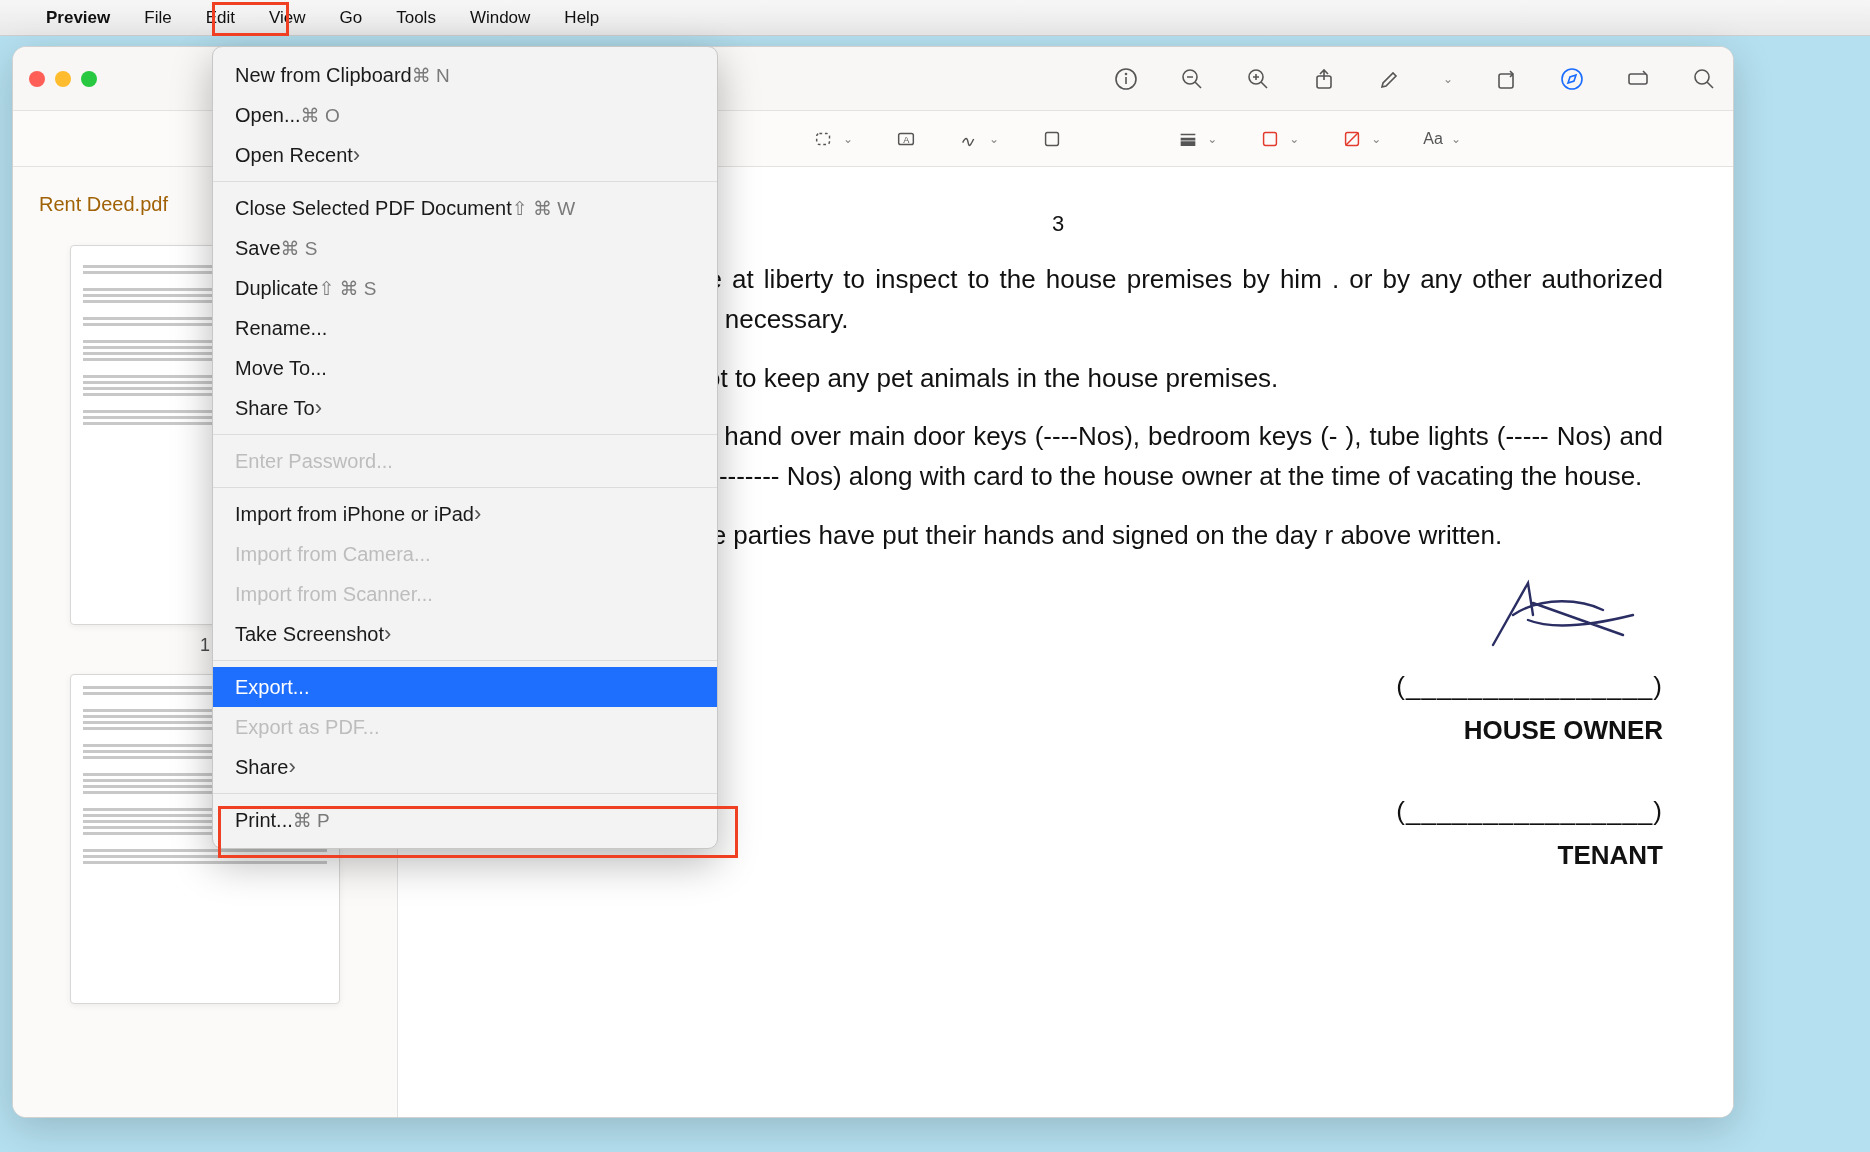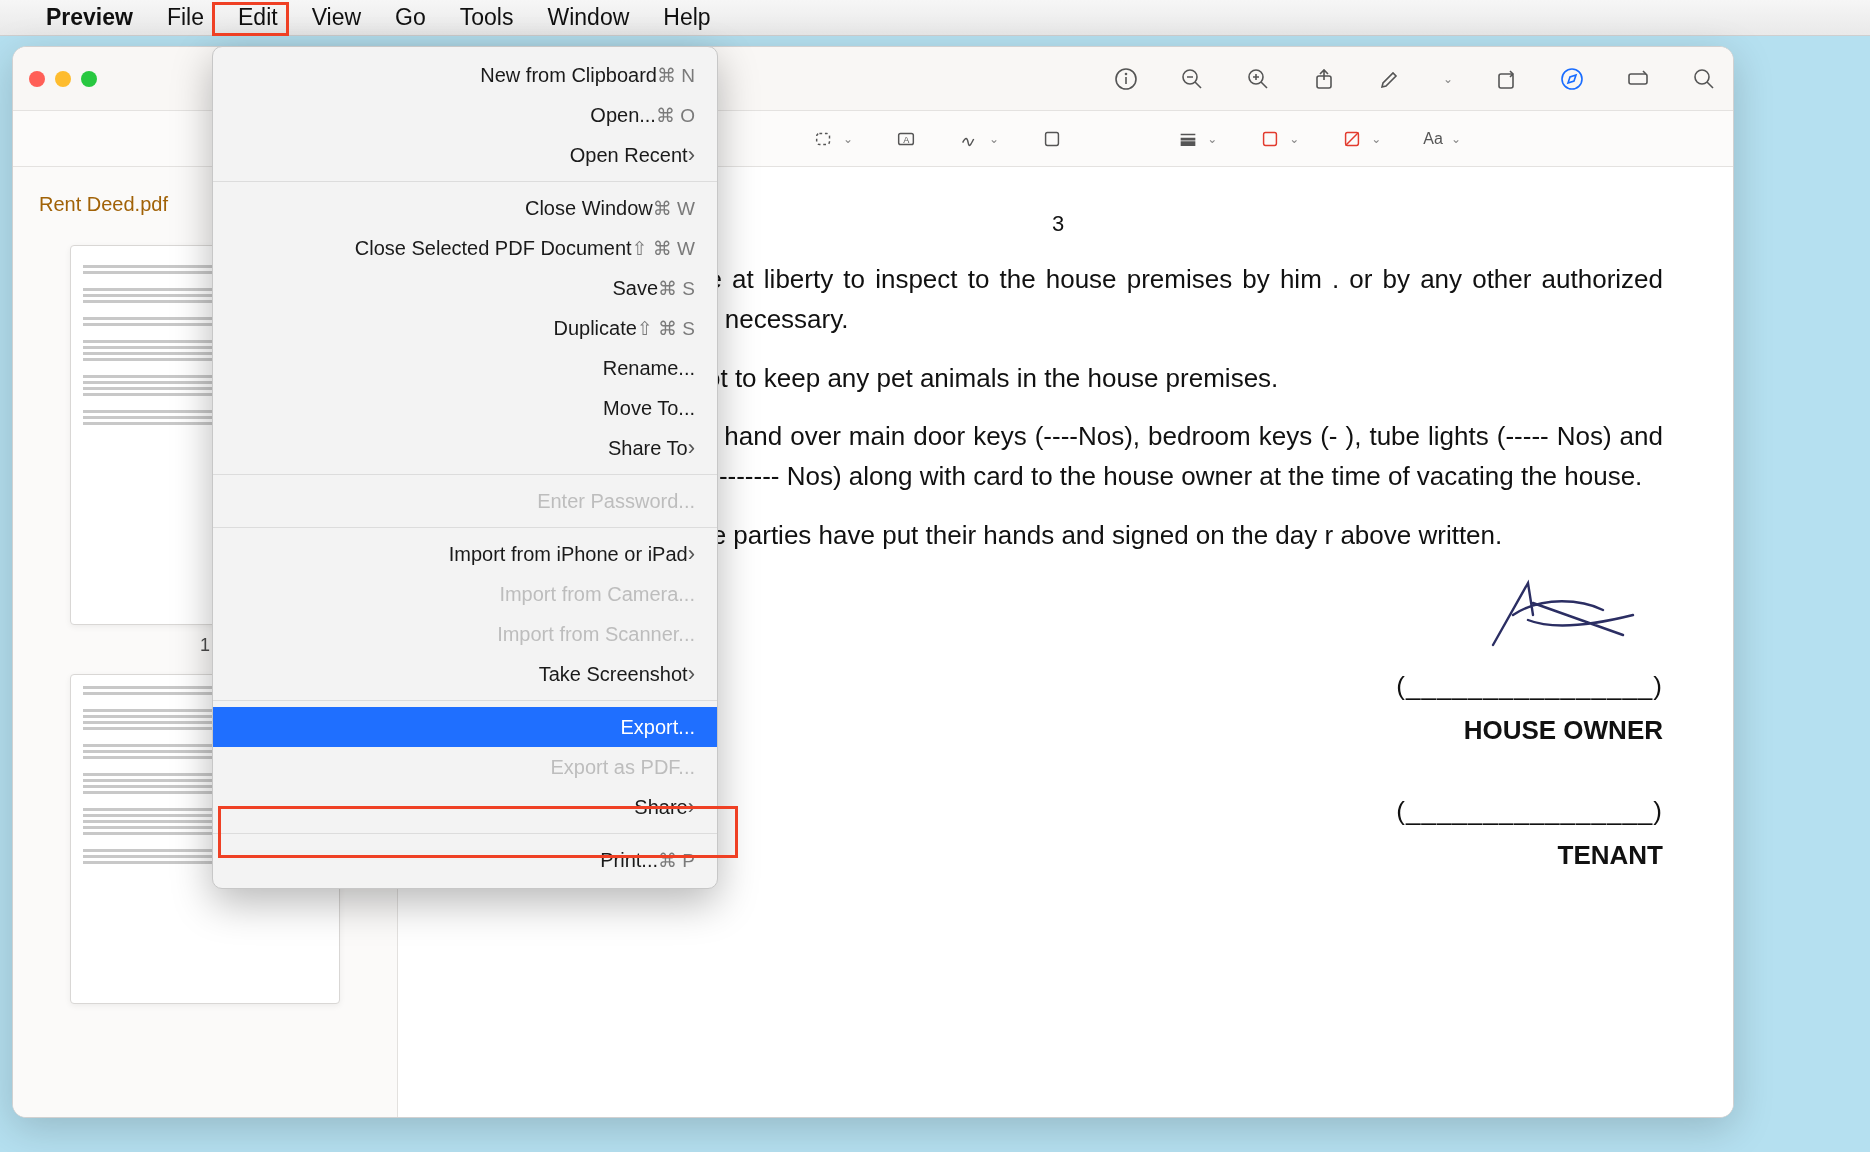--- a/index.html
+++ b/index.html
@@ -1,19 +1,19 @@
 <!DOCTYPE html>
 <html><head>
 <meta charset="utf-8">
 <style>
 * { margin: 0; padding: 0; box-sizing: border-box; font-family: -apple-system, "SF Pro Text", "Helvetica Neue", Arial, sans-serif; }
 body { width: 1870px; height: 1152px; background: #b5e0f0; position: relative; overflow: hidden; }
 
 
-.menubar { height: 36px; background: linear-gradient(#f6f6f6,#e9e9e9); display: flex; align-items: center; padding: 0 18px; gap: 22px; font-size: 23px; color:#111; border-bottom:1px solid #cfcfcf; }
+.menubar { height: 36px; background: linear-gradient(#f6f6f6,#e9e9e9); display: flex; align-items: center; padding: 0 18px; gap: 22px; font-size: 17px; color:#111; border-bottom:1px solid #cfcfcf; }
 .apple-logo { font-size:20px; }
 .menubar .app { font-weight:700; }
 .menubar .item { padding: 2px 6px; cursor:default; }
 .file-highlight { position:absolute; left:212px; top:2px; width:77px; height:34px; border:3px solid #ef4024; pointer-events:none; z-index:60; }
 
 
 .window { position:absolute; left:12px; top:46px; width:1722px; height:1072px; background:#fff; border-radius:14px; box-shadow:0 10px 40px rgba(0,0,0,.18); border:1px solid #d1d1d1; overflow:hidden; }
 .titlebar { height:64px; background:#f9f7f5; display:flex; align-items:center; padding:0 16px; border-bottom:1px solid #e4e2e0; }
 .traffic { display:flex; gap:10px; }
 .traffic span { width:16px; height:16px; border-radius:50%; display:inline-block; }
@@ -43,21 +43,21 @@
 .content p{ margin:18px 0; text-align:justify;}
 .content .witness{font-weight:700;}
 .sig-area{ text-align:right; margin-top:20px;}
 .sig-line{ display:inline-block; letter-spacing:1px;}
 .sig-label{ font-weight:700; margin-top:4px;}
 .signature-svg{width:190px;height:80px;display:inline-block;}
 .signature-svg path{stroke:#2b2e63;fill:none;stroke-width:2.4;stroke-linecap:round;}
 
 
 .dropdown { position:absolute; left:212px; top:46px; width:506px; background:#f3f3f3; border:1px solid #c7c7c7; border-radius:10px; box-shadow:0 14px 40px rgba(0,0,0,.28); padding:8px 0; z-index:50;}
-.dropdown .row{ height:40px; display:flex; align-items:center; padding:0 22px; font-size:20px; color:#1a1a1a; justify-content:flex-end; cursor:default;}
+.dropdown .row{ height:40px; display:flex; align-items:center; padding:0 22px; font-size:20px; color:#1a1a1a; justify-content:flex-start; cursor:default;}
 .dropdown .row.disabled{ color:#bdbdbd;}
 .dropdown .row .sc{ color:#7a7a7a; font-size:19px;}
 .dropdown .sep{ height:1px; background:#dcdcdc; margin:6px 0;}
 .dropdown .row.sel{ background:#1f6fff; color:#fff;}
 .dropdown .sub::after{content:"›"; font-size:22px; color:#555;}
 .export-highlight{ position:absolute; left:218px; top:806px; width:520px; height:52px; border:3px solid #ef4024; pointer-events:none; z-index:60;}
 
 </style>
 </head>
 <body>
@@ -286,24 +286,20 @@
     </div>
     <div class="row">
       <span>Open...</span>
       <span class="sc">⌘ O</span>
     </div>
     <div class="row sub">
       <span>Open Recent</span>
     </div>
     <div class="sep"></div>
     <div class="row">
-      <span>Close Window</span>
-      <span class="sc">⌘ W</span>
-    </div>
-    <div class="row">
       <span>Close Selected PDF Document</span>
       <span class="sc">⇧ ⌘ W</span>
     </div>
     <div class="row">
       <span>Save</span>
       <span class="sc">⌘ S</span>
     </div>
     <div class="row">
       <span>Duplicate</span>
       <span class="sc">⇧ ⌘ S</span>

